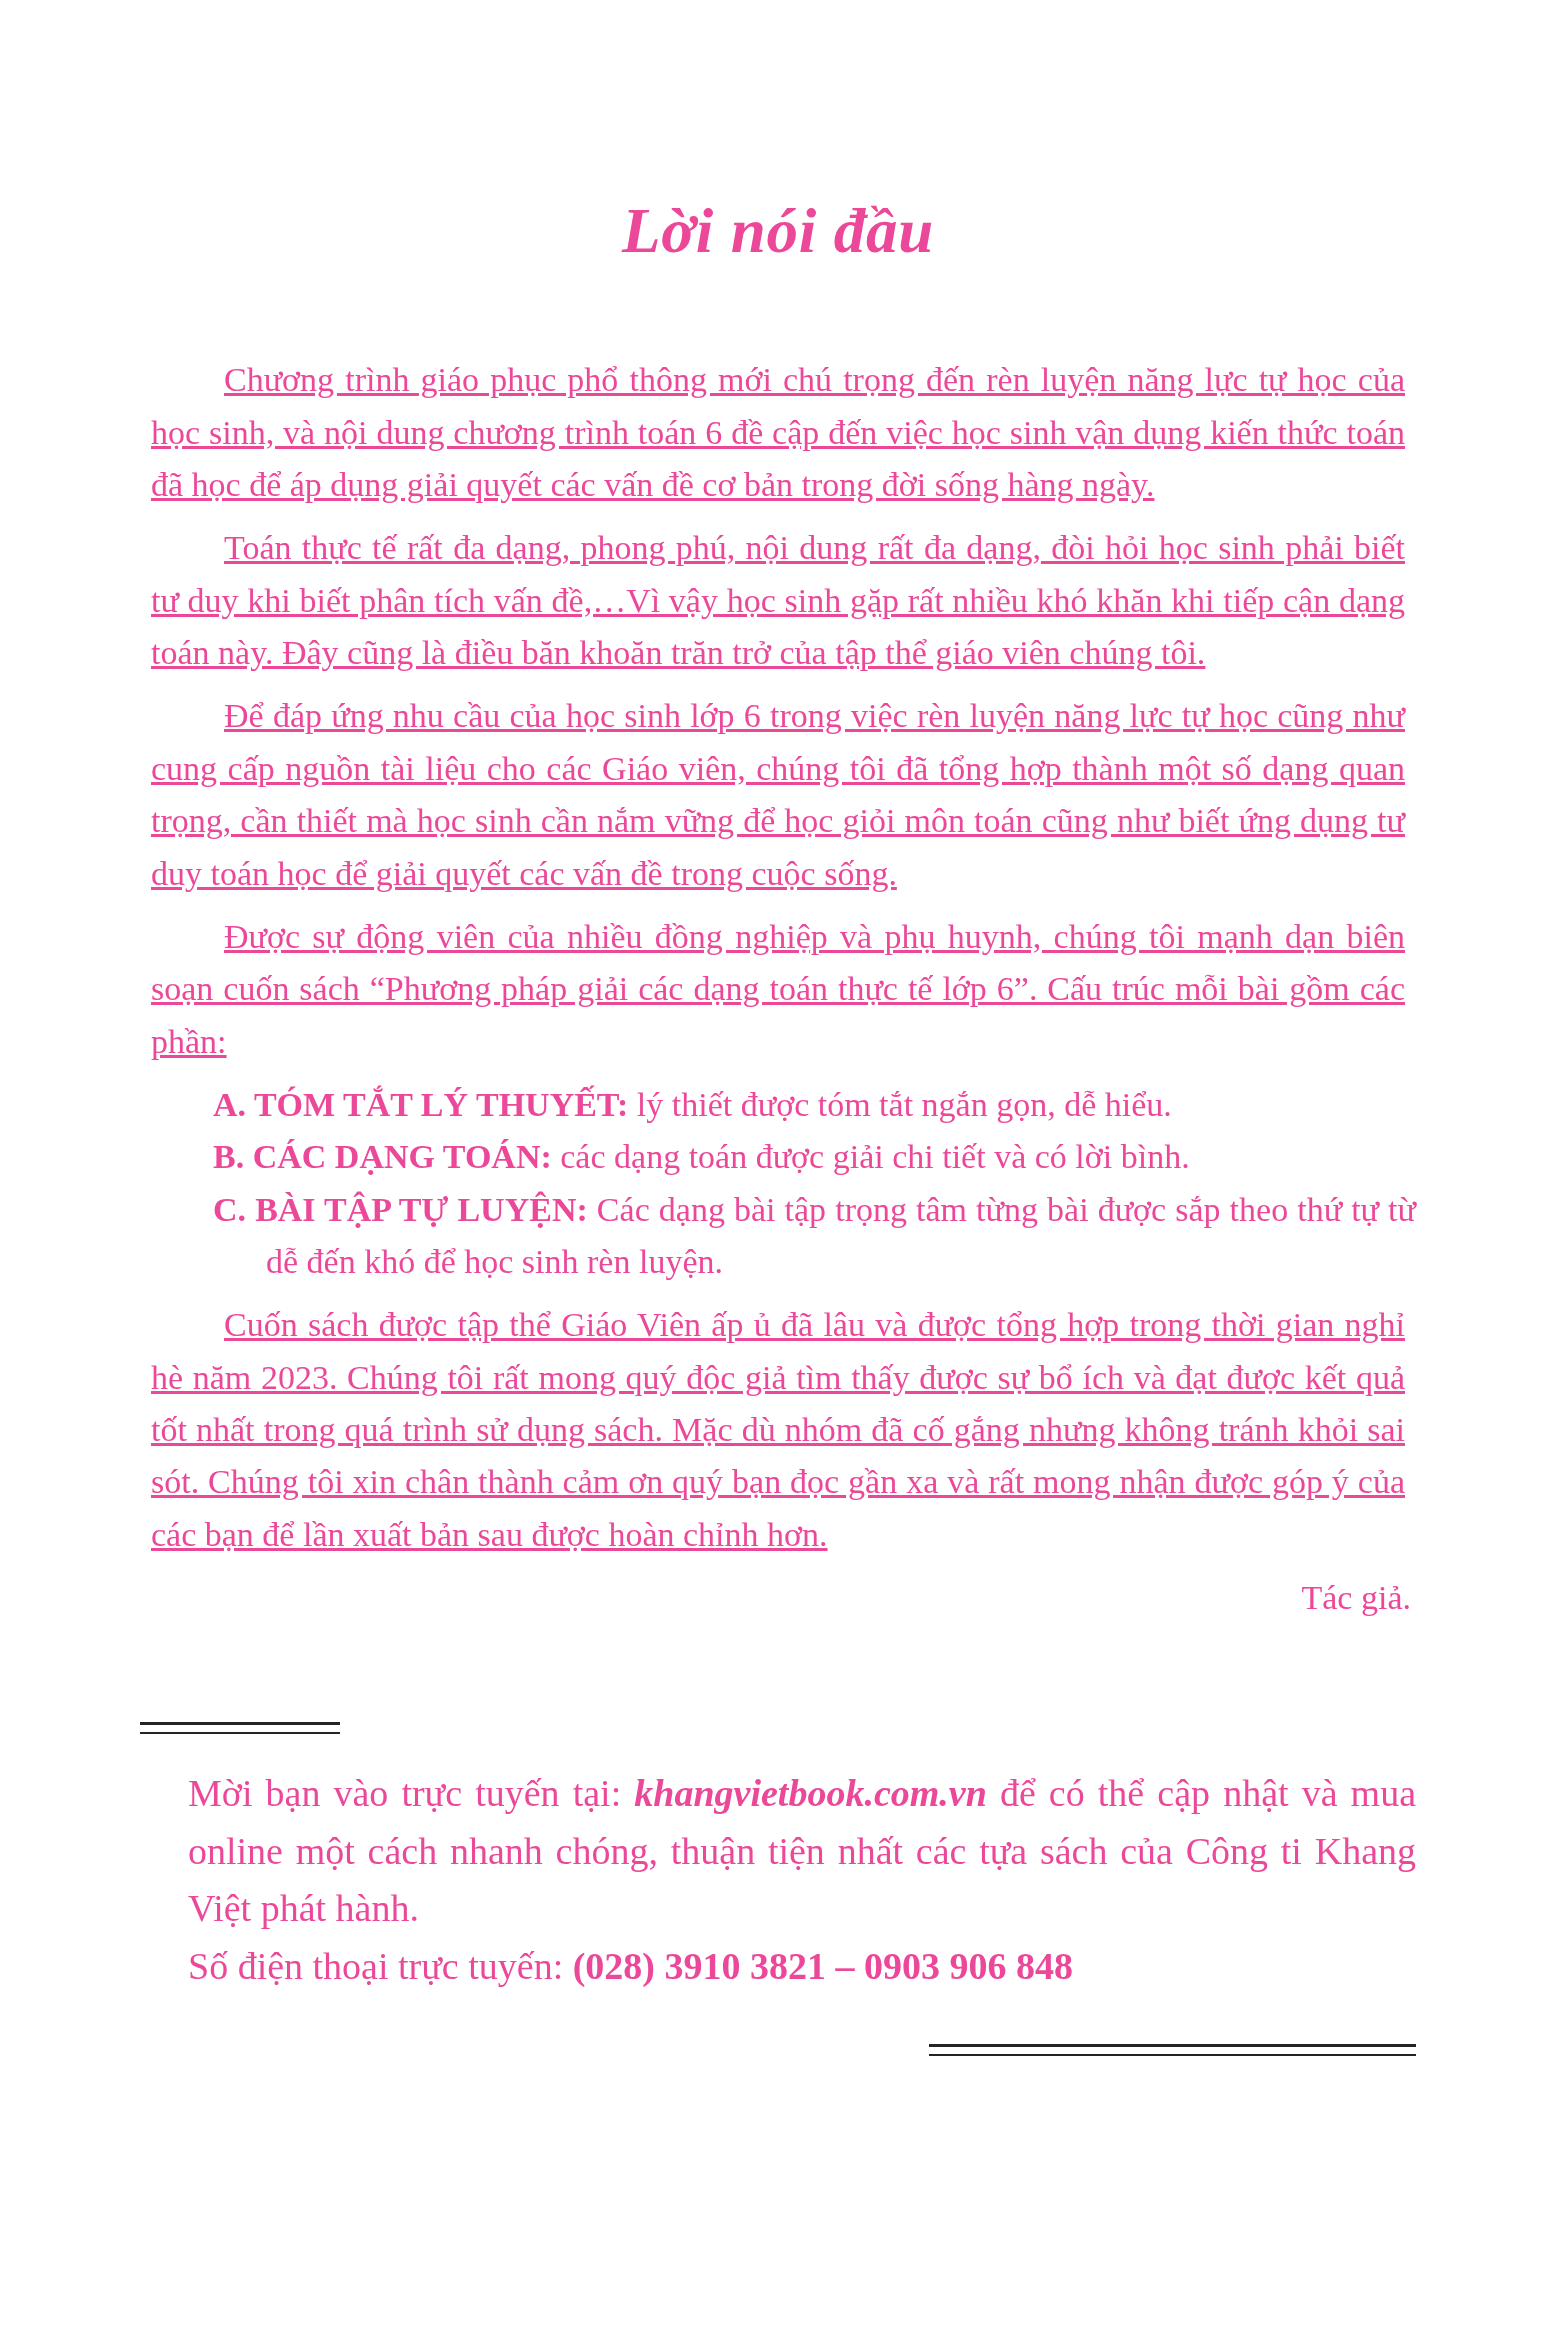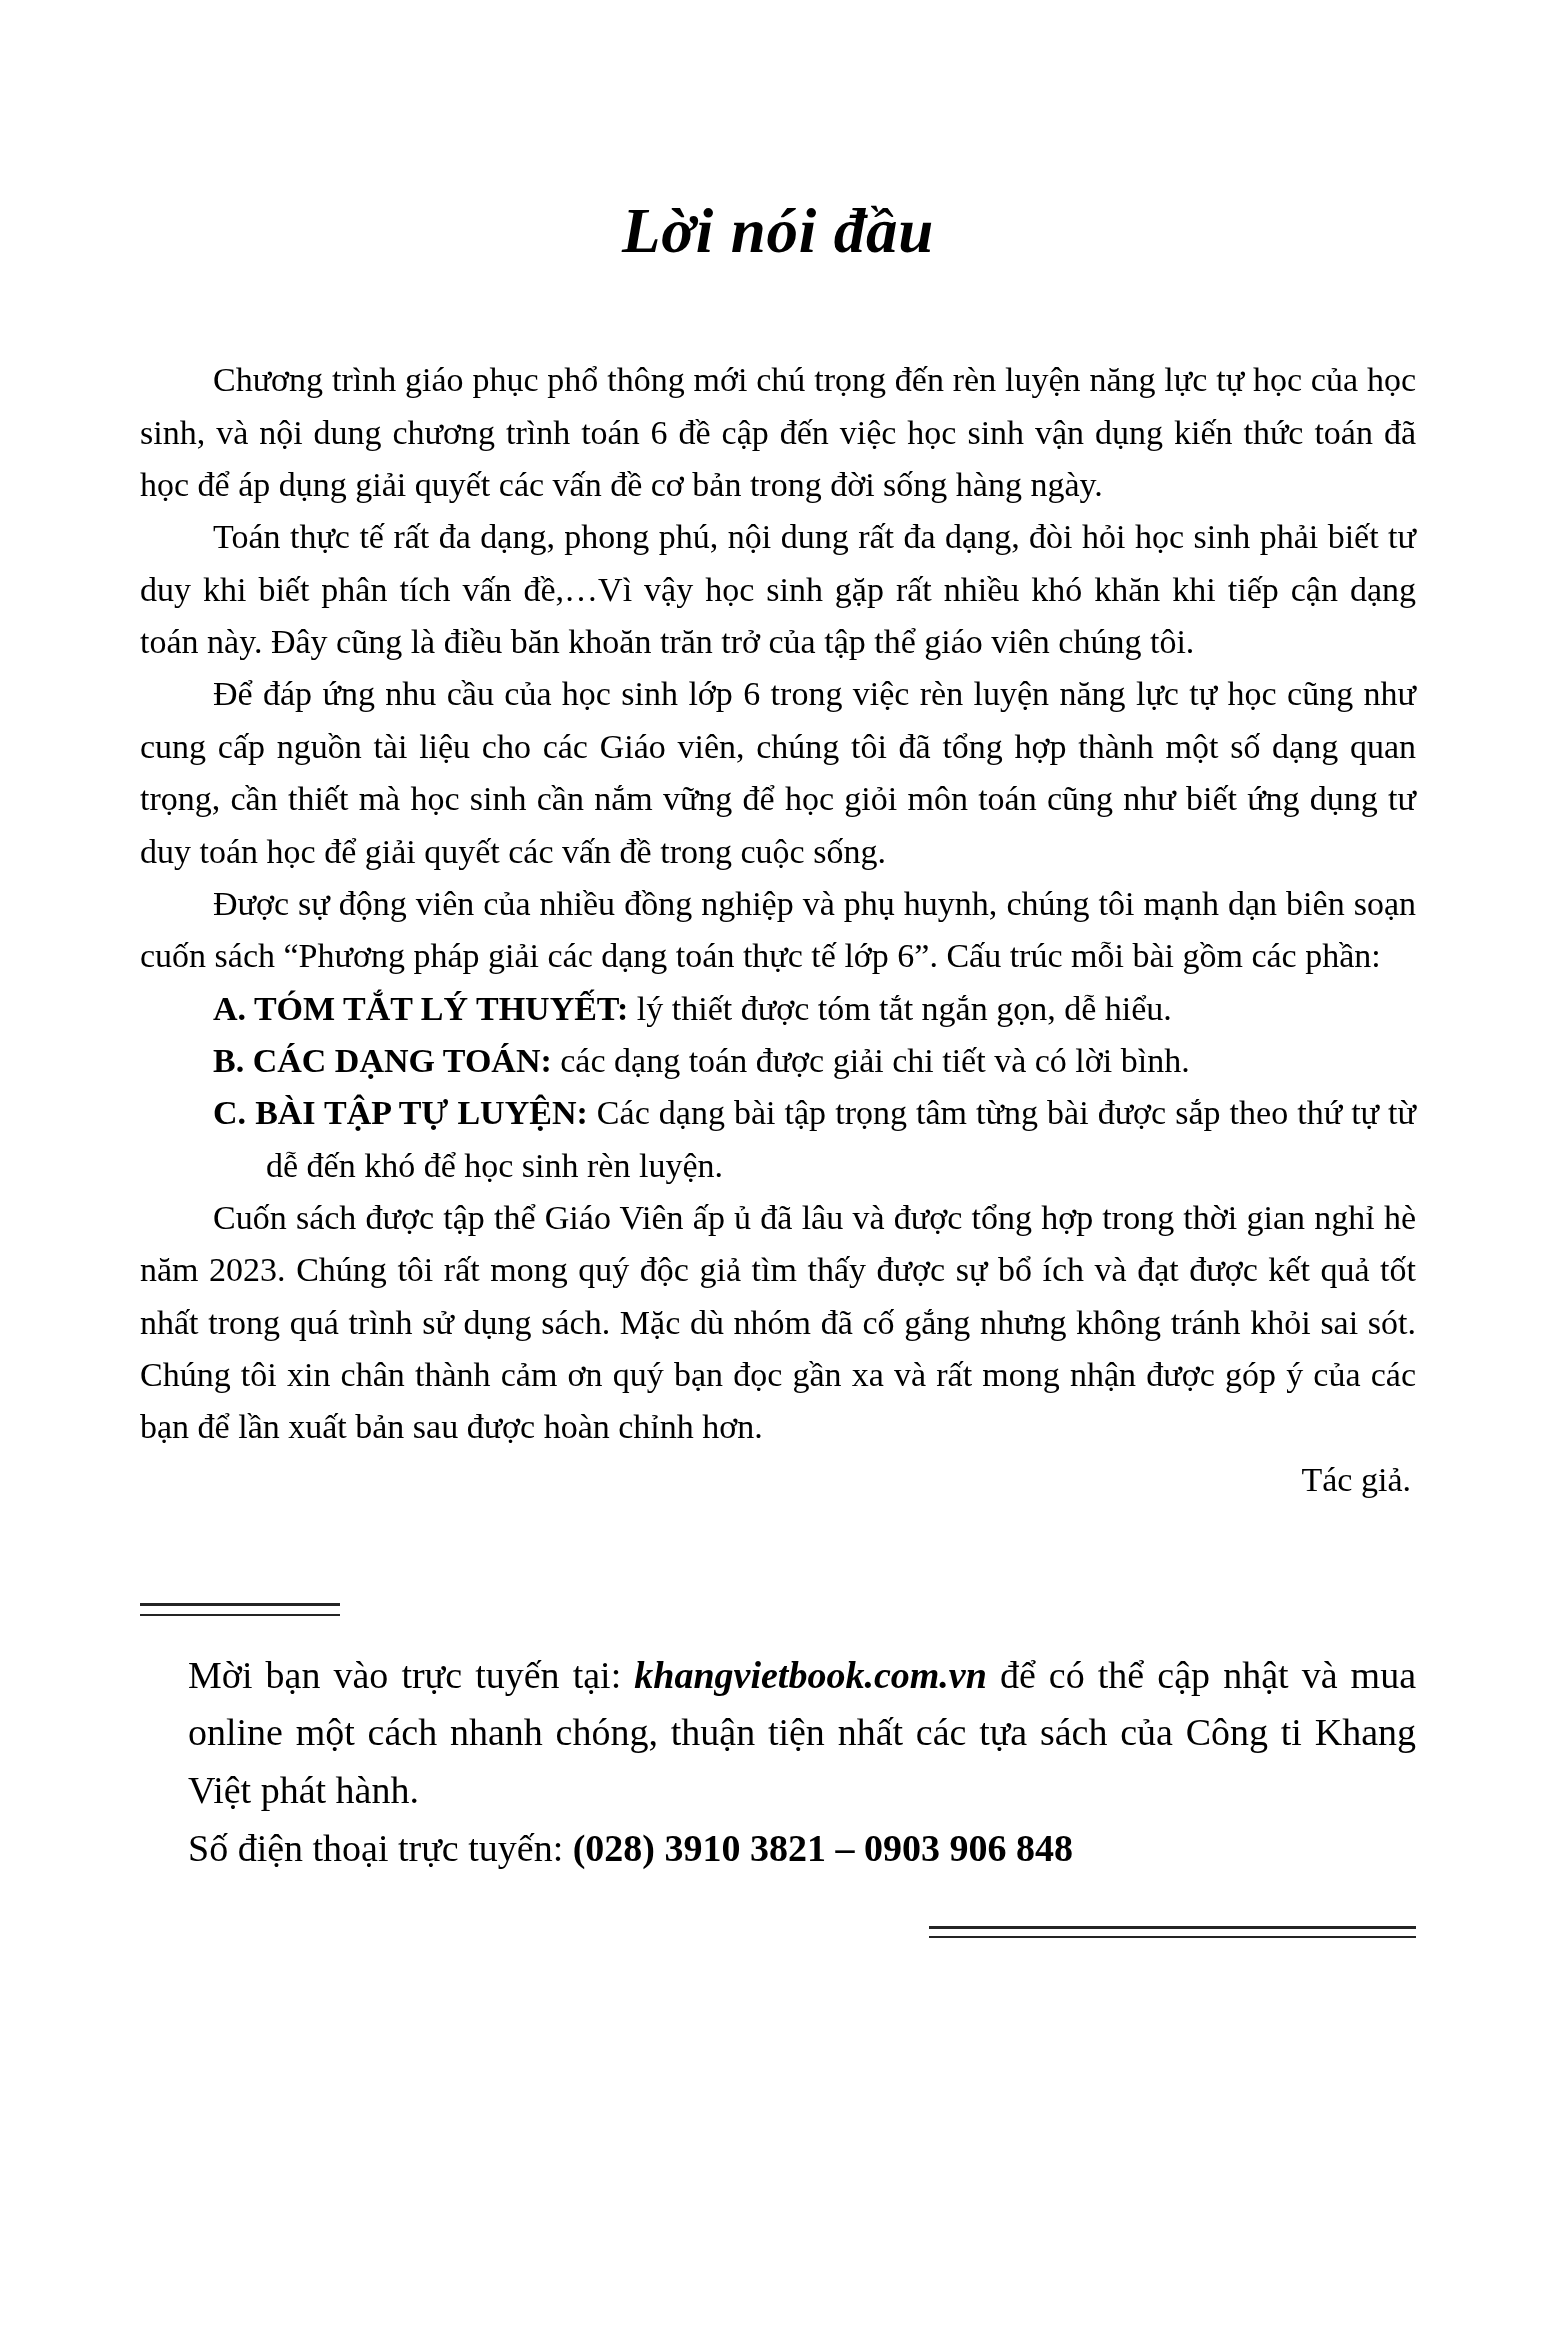--- a/index.html
+++ b/index.html
@@ -7,38 +7,39 @@
     padding: 0;
     background: #ffffff;
   }
   .page {
     position: relative;
     width: 1561px;
     height: 2342px;
     box-sizing: border-box;
     padding: 197px 145px 0 140px;
     background: #ffffff;
-    color: #000000;
+    color: #ec4899;
     font-family: "Liberation Serif", "DejaVu Serif", serif;
     font-size: 34px;
     line-height: 1.54;
   }
   .title {
     margin: 0 0 88px 0;
     text-align: center;
     font-size: 63px;
     line-height: 1.1;
     font-weight: bold;
     font-style: italic;
     letter-spacing: 0.8px;
   }
   .para {
-    margin: 0;
+    margin: 11px;
     text-align: justify;
     text-indent: 73px;
+    text-decoration: underline;
   }
   .list { margin: 0; }
   .list-item {
     margin: 0;
     text-align: justify;
     padding-left: 126px;
     text-indent: -53px;
   }
   .list-item b { font-weight: bold; }
   .signature {

